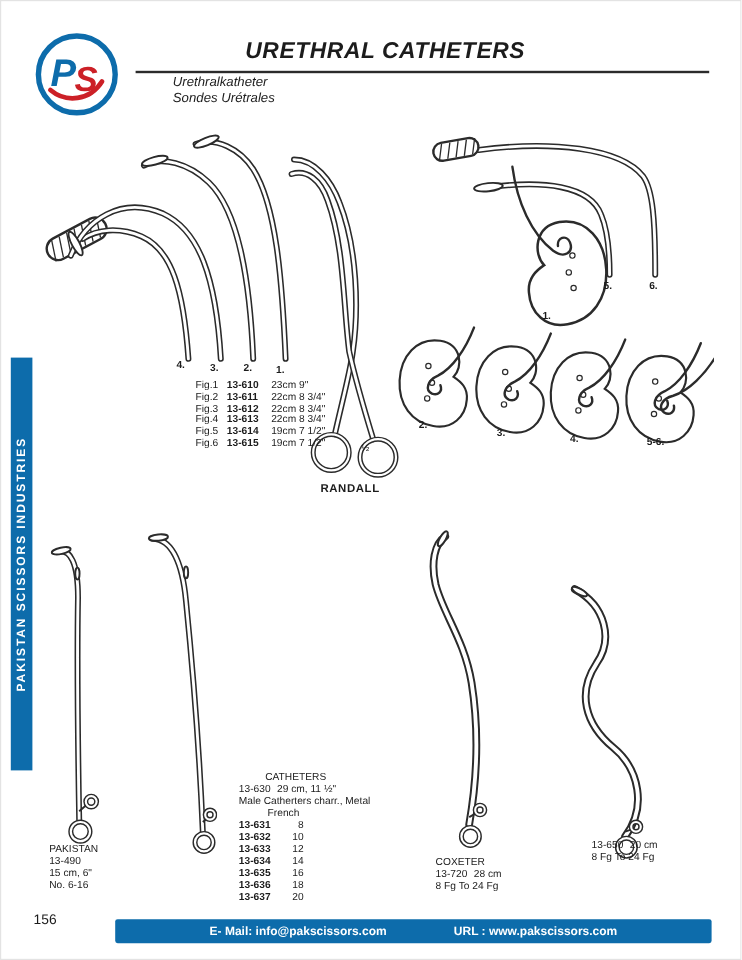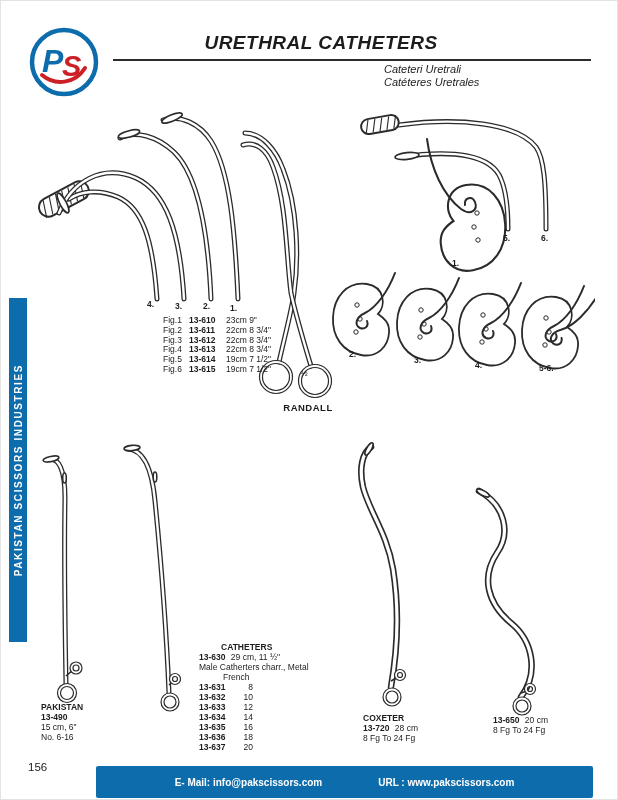--- a/index.html
+++ b/index.html
@@ -22,40 +22,40 @@
            display:flex;align-items:center;justify-content:center}
   .sidebar span{writing-mode:vertical-rl;transform:rotate(180deg);color:#fff;font-size:10px;
                 font-weight:bold;letter-spacing:1.6px;white-space:nowrap}
 
   
   .num{font-size:8.5px;font-weight:bold}
   .fig-list{left:162px;top:315px;font-size:8.5px;line-height:9.8px}
   .fig-row{display:flex}
   .fig-f{width:26px}
   .fig-c{width:37px;font-weight:bold}
-  .randall{left:266px;top:401px;width:82px;text-align:center;font-size:9.5px;font-weight:bold;letter-spacing:.5px}
+  .randall{left:266px;top:401px;width:82px;font-size:9.5px;font-weight:bold;letter-spacing:.5px}
   .half{left:300px;top:368px;font-size:8px}
 
   
   .plabel{font-size:8.5px;line-height:10px}
-  .b{font-weight:bold}
+  .b{font-weight:normal}
   .gap{margin-left:3px}
   .cath620{left:40px;top:701px}
   .cath630{left:198px;top:641px;width:118px}
   .cath630 .ttl{margin-left:22px}
   .cath630 .unit{margin-left:24px}
   .size-row{display:flex}
   .size-code{width:38px;font-weight:bold}
   .size-val{width:16px;text-align:right}
   .coxeter{left:362px;top:712px}
-  .cath650{left:492px;top:714px}
+  .cath650{left:492px;top:698px}
 
   
   .pagenum{left:27px;top:760px;font-size:11.5px;font-weight:normal}
-  .footer-bar{left:95px;top:765px;width:497px;height:32px;background:#0d6cab;color:#fff;
+  .footer-bar{left:95px;top:765px;width:497px;height:20px;background:#0d6cab;color:#fff;
               display:flex;align-items:center;justify-content:center;gap:56px;
               font-size:10px;font-weight:bold;border-radius:2px}
 
   
   svg{display:block}
   .tube-o{fill:none;stroke:#2b2b2b;stroke-width:5;stroke-linecap:round;stroke-linejoin:round}
   .tube-i{fill:none;stroke:#fff;stroke-width:2.4;stroke-linecap:round;stroke-linejoin:round}
   .tube-o.thick{stroke-width:6.5}
   .tube-i.thick{stroke-width:3.2}
   .slot{fill:#fff;stroke:#2b2b2b;stroke-width:1.6}
@@ -74,23 +74,23 @@
 
   <svg class="abs logo" viewBox="0 0 74 74">
     <circle cx="37" cy="37" r="32" fill="#fff" stroke="#0d6cab" stroke-width="4.5"></circle>
     <text x="15" y="47" font-size="32" font-weight="bold" font-style="italic" fill="#0d6cab" font-family="&quot;Liberation Sans&quot;,sans-serif">P</text>
     <text x="35" y="51" font-size="29" font-weight="bold" font-style="italic" fill="#cc2027" font-family="&quot;Liberation Sans&quot;,sans-serif">S</text>
     <path d="M 15,50 C 28,61 48,59 58,43" fill="none" stroke="#cc2027" stroke-width="4" stroke-linecap="round"></path>
   </svg>
 
   <div class="abs title">URETHRAL CATHETERS</div>
   <div class="abs title-rule"></div>
-  <div class="abs subtitle sub-right">
-    <div>Cateteri Uretrali</div>
-    <div>Catéteres Uretrales</div>
+  <div class="abs subtitle sub-left">
+    <div>Urethralkatheter</div>
+    <div>Sondes Urétrales</div>
   </div>
 
   <div class="abs sidebar">
     <span>PAKISTAN SCISSORS INDUSTRIES</span>
   </div>
 
   <svg class="abs" style="left:28px;top:102px" width="566" height="330" viewBox="0 0 566 330">
     <defs>
       <path id="bean" d="M 6,-35 C -14,-38 -27,-22 -28,-2 C -29,18 -18,33 0,36 C 16,39 27,28 28,14 C 29,4 23,-1 17,-5 C 25,-13 24,-32 6,-35 Z"></path>
       <g id="calyx">

